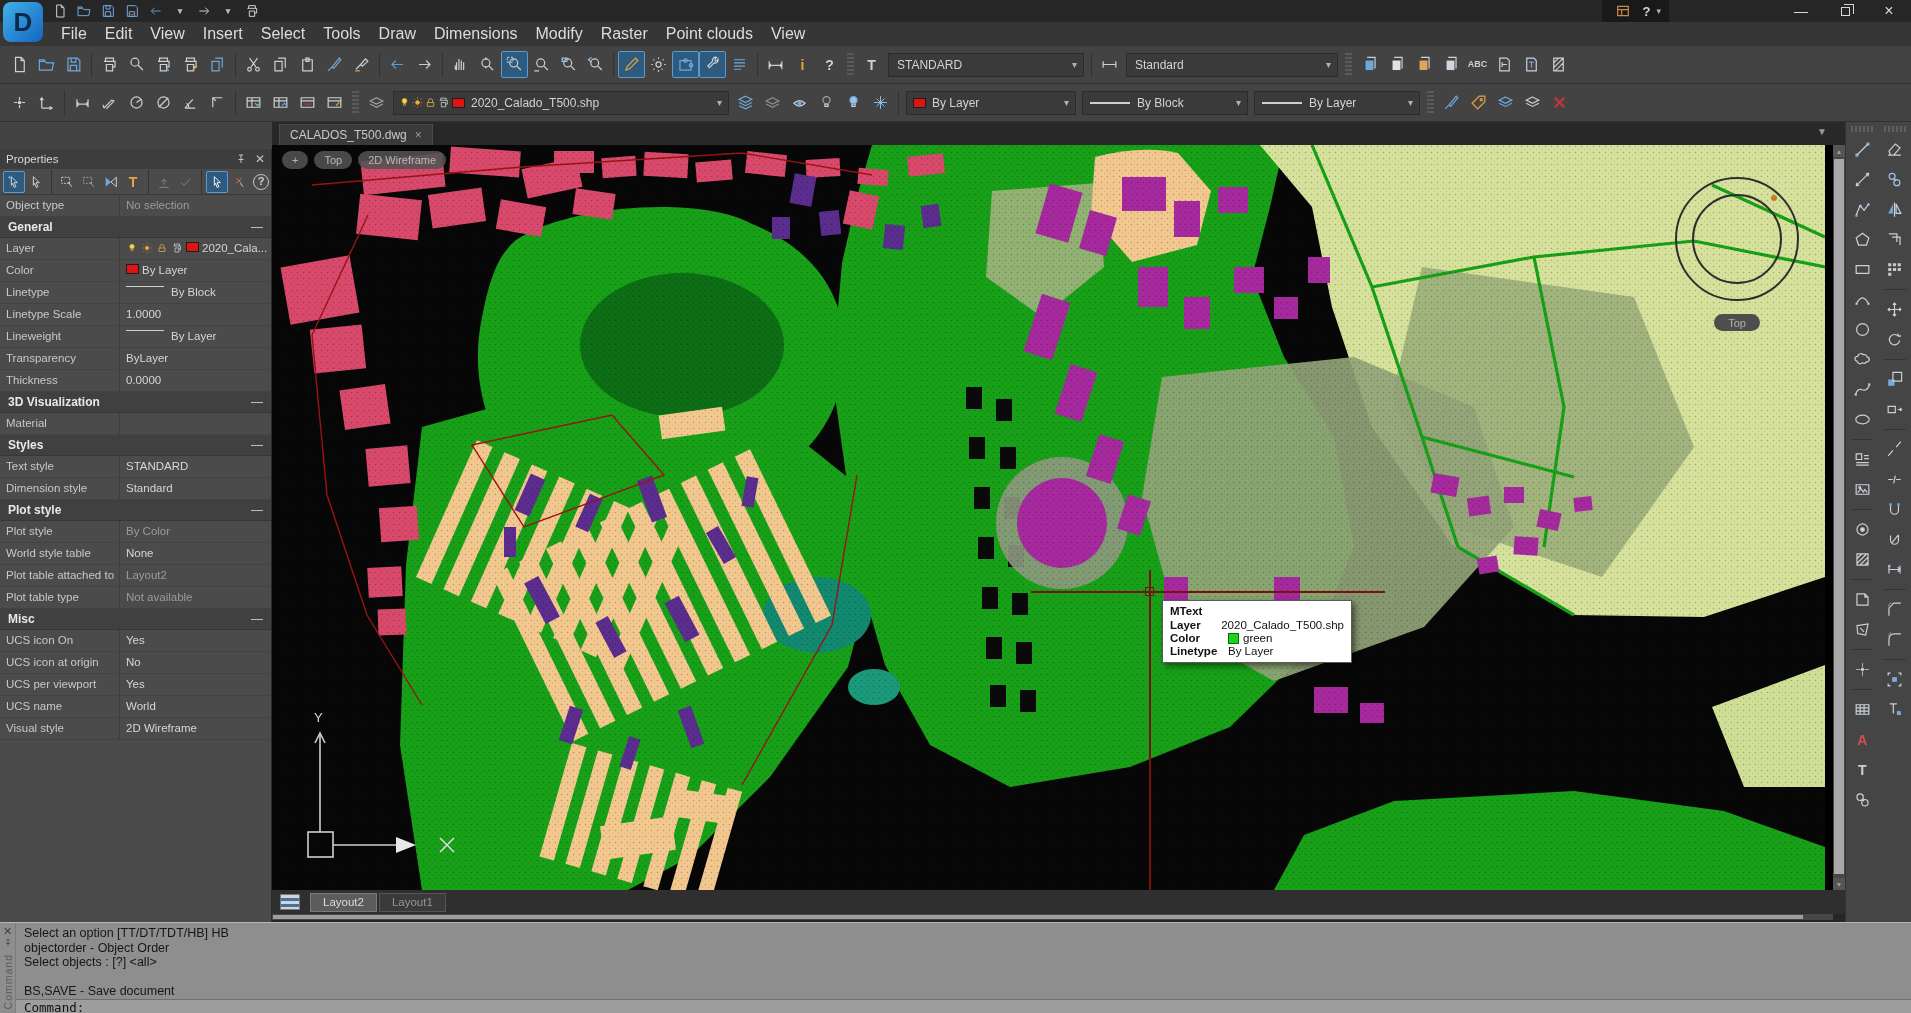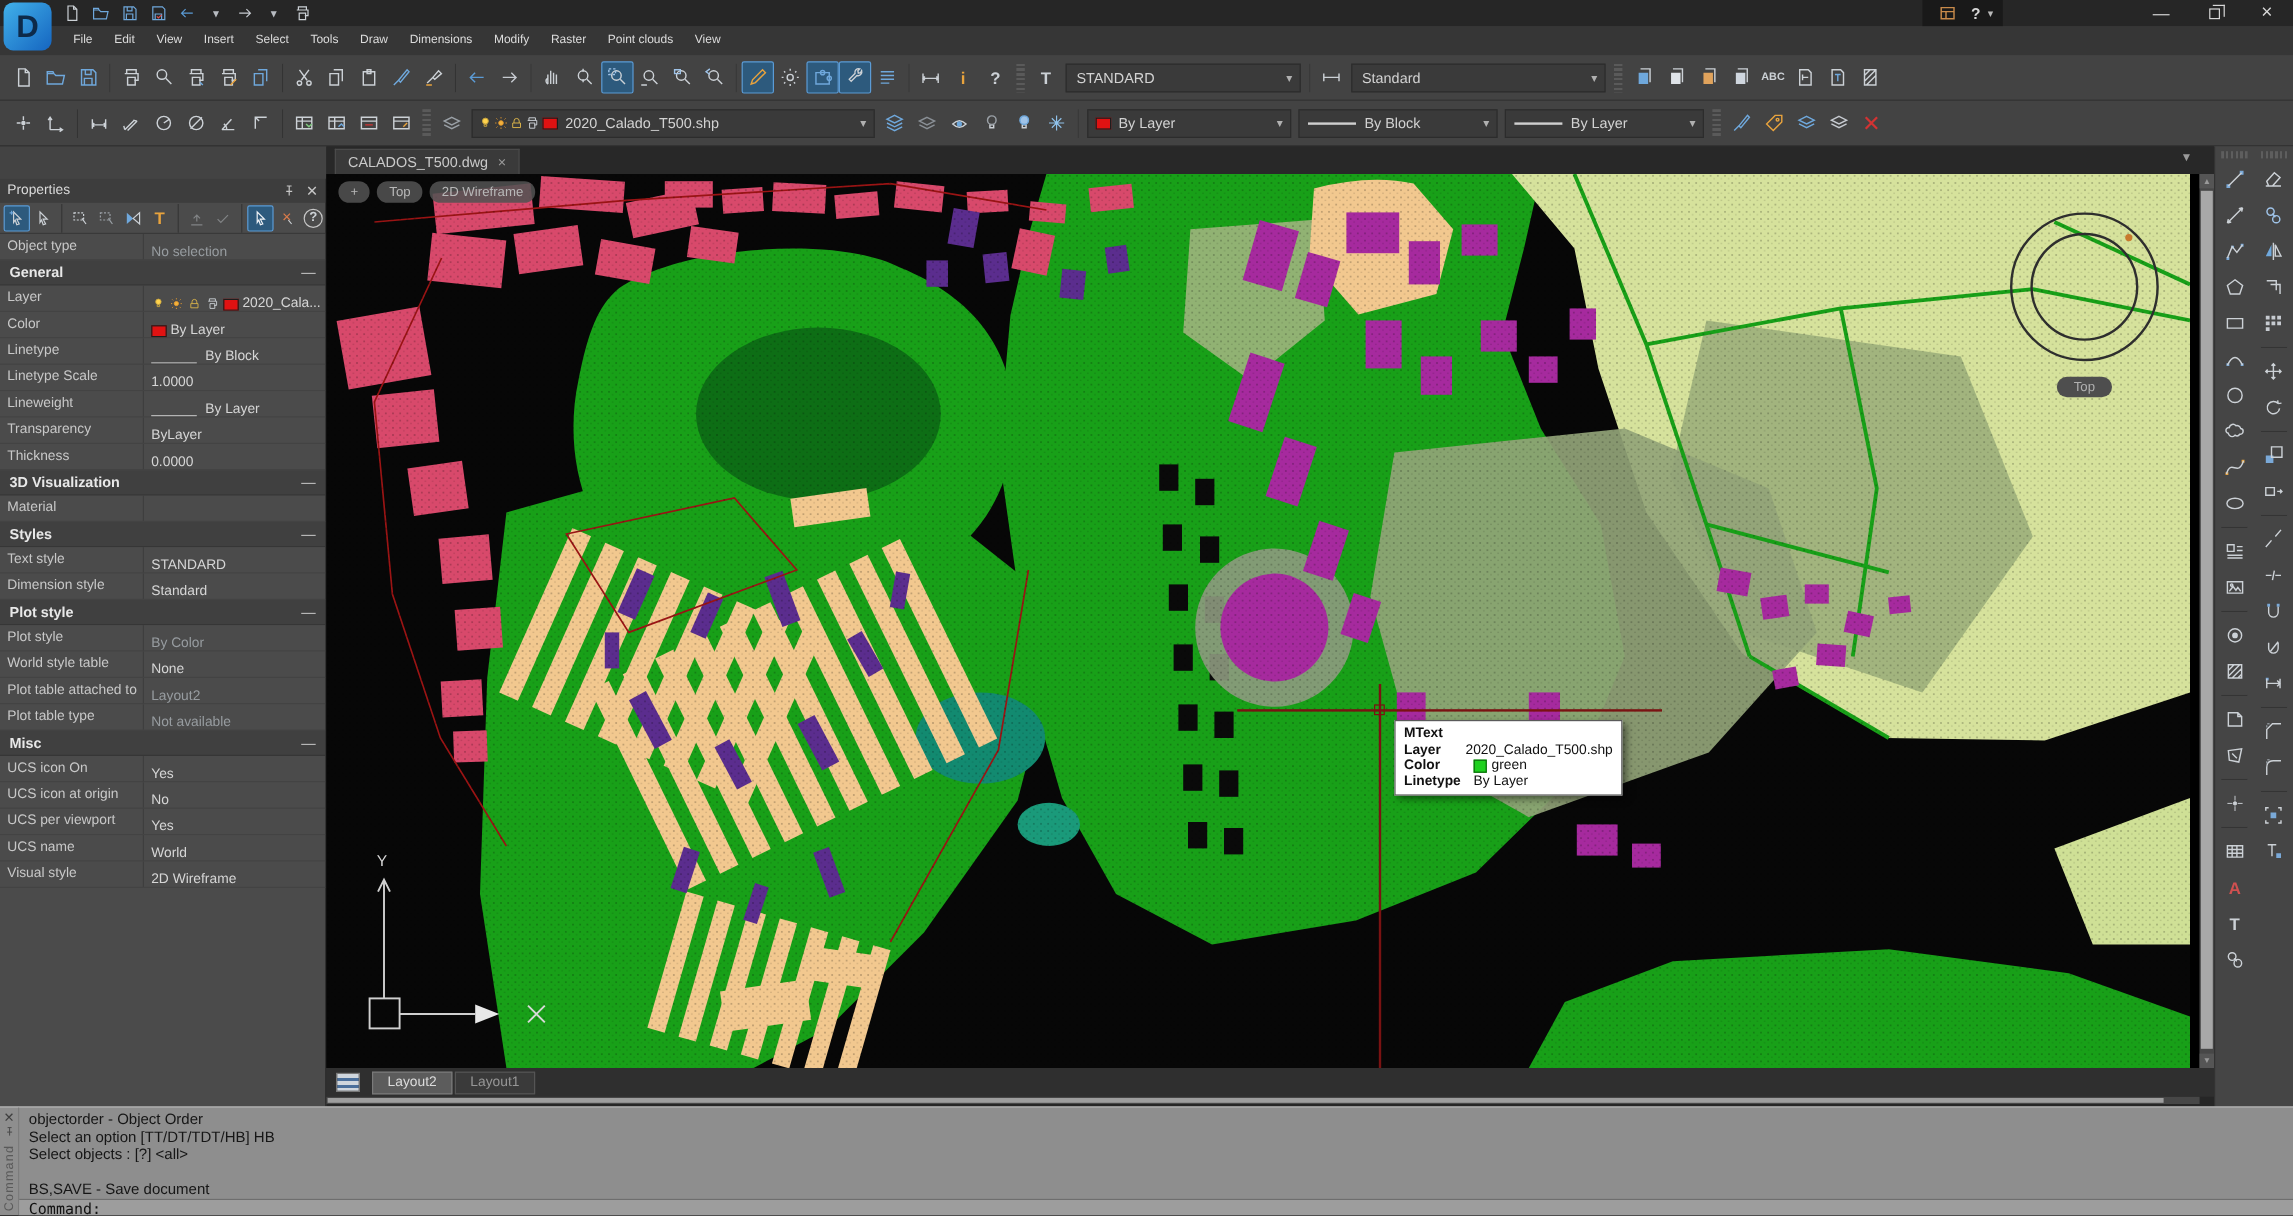--- a/index.html
+++ b/index.html
@@ -13,21 +13,21 @@
   #qa{position:absolute;left:50px;top:0;height:22px;display:flex;align-items:center;gap:4px;}
   .qa-btn{width:20px;height:20px;display:flex;align-items:center;justify-content:center;}
   #tb-right{position:absolute;right:0;top:0;height:22px;display:flex;align-items:center;}
   #help-group{background:#191919;height:22px;display:flex;align-items:center;padding:0 8px;gap:6px;margin-right:110px;}
   .winbtn{width:44px;height:22px;display:flex;align-items:center;justify-content:center;color:#d8d8d8;font-size:14px;}
   #btn-close{font-size:16px;}
   .restore-glyph{width:9px;height:9px;border:1.2px solid #d8d8d8;position:relative;}
   .restore-glyph:before{content:"";position:absolute;left:2px;top:-4px;width:9px;height:9px;border:1.2px solid #d8d8d8;border-left:none;border-bottom:none;}
   
   #menubar{position:absolute;left:0;top:22px;width:1911px;height:24px;background:#363636;display:flex;align-items:center;padding-left:52px;}
-  .menu-item{padding:0 9px;color:#dcdcdc;font-size:10px;line-height:24px;}
+  .menu-item{padding:0 9px;color:#dcdcdc;font-size:16px;line-height:24px;}
   
   .toolbar{position:absolute;left:0;width:1911px;height:38px;background:#434343;display:flex;align-items:center;padding-left:6px;border-bottom:1px solid #303030;}
   #toolbar1{top:46px;}
   #toolbar2{top:84px;}
   .tb-btn{width:27px;height:27px;display:flex;align-items:center;justify-content:center;border:1px solid transparent;border-radius:2px;flex:0 0 auto;}
   .tb-btn.active{background:#2d5a7d;border-color:#5b9bd5;}
   .tb-btn.grayed{opacity:.42;}
   .tb-sep{width:1px;height:24px;background:#565656;border-right:1px solid #333;margin:0 4px;flex:0 0 auto;}
   .tb-grip{width:7px;height:24px;margin:0 4px;background:repeating-linear-gradient(#5a5a5a 0 2px,transparent 2px 4px);flex:0 0 auto;}
   .dd{height:24px;background:#3a3a3a;border:1px solid #2c2c2c;display:flex;align-items:center;padding:0 4px;margin:0 3px;flex:0 0 auto;}
@@ -39,21 +39,21 @@
   .tglyph.small{font-size:9px;font-weight:bold;}
   .circled{border:1.4px solid #c6c6c6;border-radius:50%;width:16px;height:16px;display:flex;align-items:center;justify-content:center;font-size:11px;}
   
   #props{position:absolute;left:0;top:122px;width:272px;height:800px;background:#4b4b4b;border-right:1px solid #2a2a2a;margin-top:27px;}
   #props-header{height:20px;display:flex;align-items:center;background:#3d3d3d;padding:0 6px;color:#d9d9d9;font-size:11.5px;}
   #props-header .sp{flex:1;}
   #props-toolbar{height:26px;display:flex;align-items:center;padding-left:3px;border-bottom:1px solid #393939;}
   #props-toolbar .tb-btn{width:22px;height:22px;}
   .prow{display:flex;height:22px;border-bottom:1px solid #434343;background:#4b4b4b;font-size:11.5px;align-items:stretch;}
   .prow .lab{width:120px;color:#c8c8c8;padding:4px 0 0 6px;border-right:1px solid #3e3e3e;white-space:nowrap;overflow:hidden;}
-  .prow .val{flex:1;color:#d6d6d6;padding:4px 0 0 6px;white-space:nowrap;overflow:hidden;display:flex;align-items:flex-end;gap:3px;}
+  .prow .val{flex:1;color:#d6d6d6;padding:4px 0 0 6px;white-space:nowrap;overflow:hidden;display:flex;align-items:flex-start;gap:3px;}
   .prow .val.muted{color:#979ca0;}
   .phdr{display:flex;height:21px;background:#404040;border-bottom:1px solid #363636;align-items:center;padding:0 8px;color:#e8e8e8;font-size:12px;font-weight:bold;}
   .phdr .sp{flex:1;}
   .phdr .minus{color:#cccccc;font-weight:normal;}
   .val-line{width:38px;border-top:1.5px solid #cfcfcf;display:inline-block;margin-right:4px;}
   .pswatch{width:13px;height:10px;border:1px solid #1d1d1d;display:inline-block;}
   
   #draw-wrap{position:absolute;left:272px;top:122px;width:1573px;height:888px;background:#262626;}
   #doctabs{position:absolute;left:0;top:0;width:100%;height:23px;background:#282828;display:flex;align-items:flex-end;}
   #doctab{height:21px;margin-left:7px;background:#3a3a3a;display:flex;align-items:center;padding:0 10px;color:#c9c9c9;font-size:12px;gap:8px;border:1px solid #4a4a4a;border-bottom:none;}
@@ -1547,18 +1547,18 @@
     <div id="cmd-strip">
       <span style="font-size:11px;">✕</span>
       <span>
           <svg class="icn" width="10" height="10" viewBox="0 0 24 24">
             <path d="M8 4h8M12 4v9M7 13h10M12 13v7" fill="none" stroke="#4a4a4a" stroke-width="2"></path>
           </svg>
         </span>
       <span class="vlabel">Command</span>
     </div>
     <div id="cmd-main">
-      <div id="cmd-lines"><div>objectorder - Object Order</div><div>Select an option [TT/DT/TDT/HB] HB</div><div>Select objects : [?] &lt;all&gt;</div><div> </div><div>BS,SAVE - Save document</div></div>
+      <div id="cmd-lines"><div>Select an option [TT/DT/TDT/HB] HB</div><div>objectorder - Object Order</div><div>Select objects : [?] &lt;all&gt;</div><div> </div><div>BS,SAVE - Save document</div></div>
       <div id="cmd-input">Command:</div>
     </div>
   </div>
 
 </div>
 
 </body></html>

